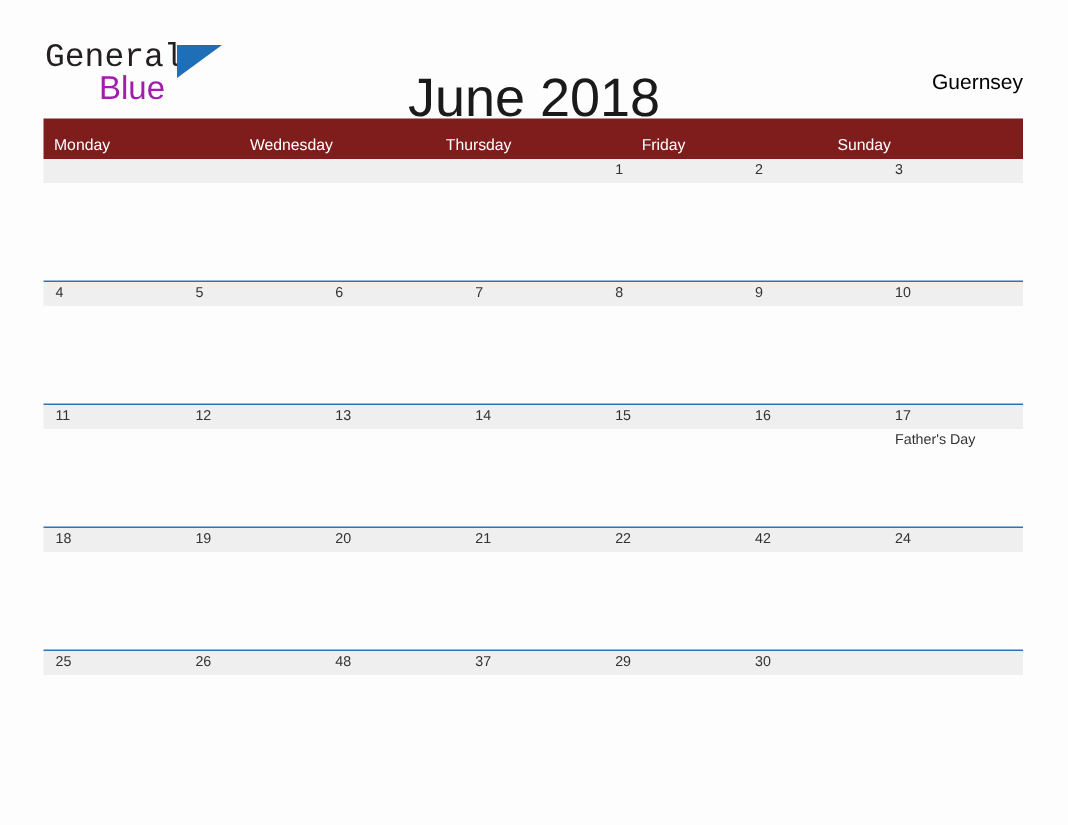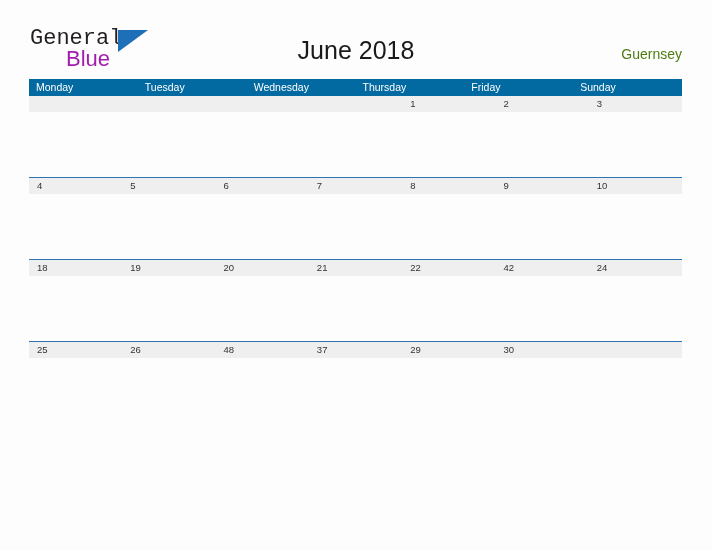--- a/index.html
+++ b/index.html
@@ -56,47 +56,48 @@
     border-left: 30px solid #1e6fb8;
     border-bottom: 22px solid transparent;
   }
 
   .cal-title {
     position: absolute;
     left: 0;
     right: 0;
     top: 32px;
     text-align: center;
-    font-size: 25px;
+    font-size: 36px;
     color: #1a1a1a;
     font-family: "Liberation Sans", sans-serif;
     font-weight: normal;
-    margin: 4px;
+    margin: 12px;
   }
 
   .cal-locale {
     position: absolute;
     right: 30px;
     top: 46px;
     font-size: 14px;
-    color: #4d7c0f;
+    color: #000000;
   }
 
   
   .calendar {
     position: absolute;
     left: 29px;
     top: 79px;
     width: 653px;
   }
 
   .weekday-row {
     display: flex;
-    background: #0369a1;
-    height: 17px;
+    background: #7f1d1d;
+    height: 27px;
+    align-items: flex-end;
   }
   .weekday-cell {
     flex: 1 1 0;
     color: #ffffff;
     font-size: 10.5px;
     line-height: 17px;
     padding-left: 7px;
     box-sizing: border-box;
     white-space: nowrap;
   }
@@ -155,21 +156,20 @@
   <h1 class="cal-title">June 2018</h1>
 
   <div class="cal-locale">Guernsey</div>
 
 </div>
 
 <div class="calendar">
 
   <div class="weekday-row">
     <div class="weekday-cell">Monday</div>
-    <div class="weekday-cell">Tuesday</div>
     <div class="weekday-cell">Wednesday</div>
     <div class="weekday-cell">Thursday</div>
     <div class="weekday-cell">Friday</div>
     <div class="weekday-cell">Sunday</div>
   </div>
 
   <div id="weeks-container">
       <div class="week-row">
         <div class="date-band">
           <div class="date-cell"></div>
@@ -205,20 +205,42 @@
           <div class="event-cell"></div>
           <div class="event-cell"></div>
           <div class="event-cell"></div>
           <div class="event-cell"></div>
           <div class="event-cell"></div>
           <div class="event-cell"></div>
         </div>
       </div>
       <div class="week-row">
         <div class="date-band">
+          <div class="date-cell">11</div>
+          <div class="date-cell">12</div>
+          <div class="date-cell">13</div>
+          <div class="date-cell">14</div>
+          <div class="date-cell">15</div>
+          <div class="date-cell">16</div>
+          <div class="date-cell">17</div>
+        </div>
+        <div class="event-band">
+          <div class="event-cell"></div>
+          <div class="event-cell"></div>
+          <div class="event-cell"></div>
+          <div class="event-cell"></div>
+          <div class="event-cell"></div>
+          <div class="event-cell"></div>
+          <div class="event-cell">
+            <span class="event-item">Father's Day</span>
+          </div>
+        </div>
+      </div>
+      <div class="week-row">
+        <div class="date-band">
           <div class="date-cell">18</div>
           <div class="date-cell">19</div>
           <div class="date-cell">20</div>
           <div class="date-cell">21</div>
           <div class="date-cell">22</div>
           <div class="date-cell">42</div>
           <div class="date-cell">24</div>
         </div>
         <div class="event-band">
           <div class="event-cell"></div>

